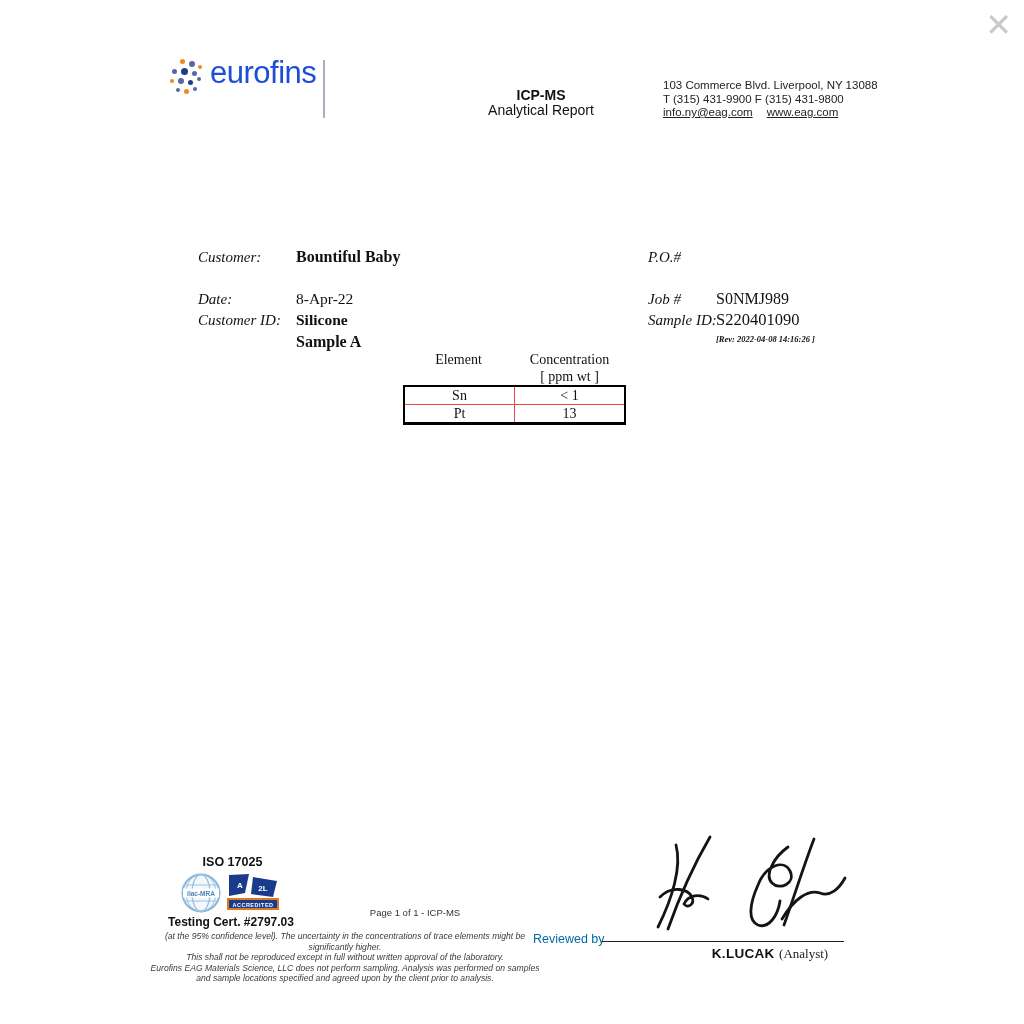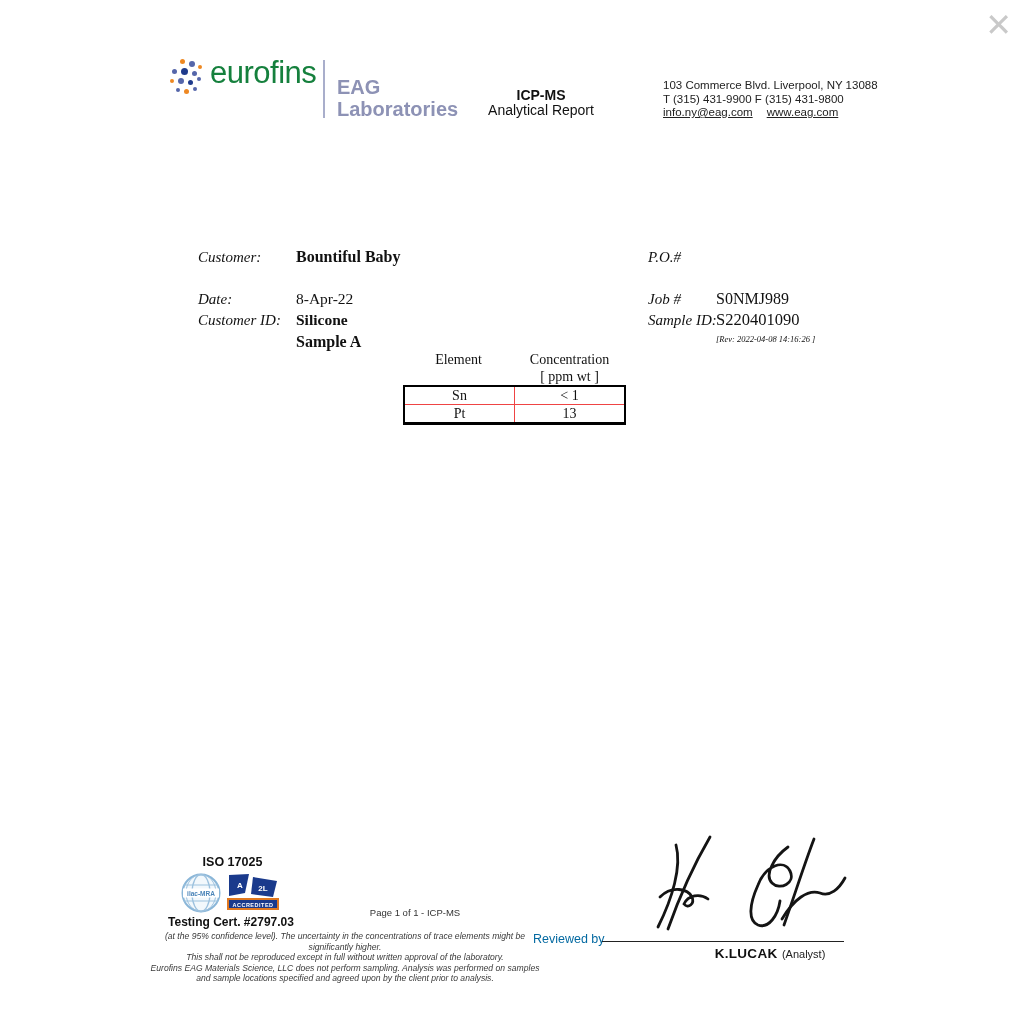--- a/index.html
+++ b/index.html
@@ -8,37 +8,37 @@
   .abs{position:absolute;}
 
   
   .close-x{position:absolute;right:12px;top:10px;font-size:32px;line-height:30px;
            color:#c9c9c9;font-weight:300;cursor:pointer;font-family:"Liberation Sans",sans-serif;}
 
   
   .logo-wrap{position:absolute;left:170px;top:55px;display:flex;align-items:flex-start;}
   .logo-dots{position:relative;width:36px;height:40px;margin-top:4px;}
   .logo-dots i{position:absolute;border-radius:50%;display:block;}
-  .brand-text{font-size:31px;font-weight:500;color:#15803d;letter-spacing:-0.5px;
+  .brand-text{font-size:31px;font-weight:500;color:#1d4ed8;letter-spacing:-0.5px;
               margin-left:4px;line-height:36px;}
   .logo-divider{position:absolute;left:323px;top:60px;width:2px;height:58px;background:#a9aecb;}
   .division{position:absolute;left:337px;top:76px;color:#8d92b5;font-weight:700;
             font-size:20px;line-height:22px;}
   .report-title{position:absolute;left:441px;top:88px;width:200px;text-align:center;
                 font-size:14px;line-height:15px;}
   .report-title .b{font-weight:700;}
   .contact{position:absolute;left:663px;top:79px;font-size:11.5px;line-height:13.5px;color:#222;}
   .contact .links span{text-decoration:underline;margin-right:14px;cursor:pointer;}
 
   
   .ser{font-family:"Liberation Serif",serif;text-align:center;}
   .lbl{font-style:italic;font-size:15px;color:#111;}
   .val{font-size:15.5px;}
   .b700{font-weight:700;}
-  .rev{font-size:8.5px;font-weight:400;font-style:italic;}
+  .rev{font-size:8.5px;font-weight:700;font-style:italic;}
 
   
   .th-row{position:absolute;font-family:"Liberation Serif",serif;font-size:14px;text-align:center;}
   table.res{position:absolute;left:403px;top:385px;border-collapse:collapse;
             font-family:"Liberation Serif",serif;font-size:14px;}
   table.res{border:2px solid #000;border-bottom:3px solid #000;}
   table.res td{border:1px solid #ef4444;width:109px;height:17px;text-align:center;padding:0;}
 
   
   .iso{position:absolute;left:175px;top:855px;width:115px;text-align:center;
@@ -47,21 +47,21 @@
   .cert{position:absolute;left:168px;top:915px;width:126px;text-align:center;
         font-weight:700;font-size:12px;}
   .pageinfo{position:absolute;left:360px;top:907px;width:110px;text-align:center;font-size:9.5px;color:#333;}
   .disclaimer{position:absolute;left:150px;top:931px;width:390px;text-align:center;
               font-style:italic;font-size:8.6px;line-height:10.6px;color:#3a3a3a;}
   .sig{position:absolute;left:648px;top:833px;}
   .reviewed{position:absolute;left:533px;top:932px;font-size:12.5px;color:#0369a1;}
   .sigline{position:absolute;left:602px;top:941px;width:242px;border-top:1.5px solid #222;}
   .reviewer{position:absolute;left:690px;top:944px;width:160px;text-align:center;}
   .reviewer .nm{font-weight:700;font-size:13.5px;letter-spacing:0.3px;}
-  .reviewer .role{font-size:11px;color:#222;}
+  .reviewer .role{font-size:13px;color:#222;font-family:Liberation Serif, serif;}
 </style>
 </head>
 <body>
 
 <div class="page">
 
   <div class="close-x">✕</div>
 
   <div class="logo-wrap">
     <span class="logo-dots">
@@ -75,24 +75,20 @@
       <i style="left:8px;top:19px;width:6px;height:6px;background:#5566aa"></i>
       <i style="left:18px;top:21px;width:5px;height:5px;background:#1f3b8c"></i>
       <i style="left:27px;top:18px;width:4px;height:4px;background:#5566aa"></i>
       <i style="left:6px;top:29px;width:4px;height:4px;background:#5566aa"></i>
       <i style="left:14px;top:30px;width:5px;height:5px;background:#ee8822"></i>
       <i style="left:23px;top:28px;width:4px;height:4px;background:#5566aa"></i>
     </span>
     <span class="brand-text">eurofins</span>
   </div>
   <div class="logo-divider"></div>
-  <div class="division">
-    <div>EAG</div>
-    <div>Laboratories</div>
-  </div>
 
   <div class="report-title">
     <div class="b">ICP-MS</div>
     <div>Analytical Report</div>
   </div>
 
   <div class="contact">
     <div>103 Commerce Blvd. Liverpool, NY 13088</div>
     <div>T (315) 431-9900   F (315) 431-9800</div>
     <div class="links">

